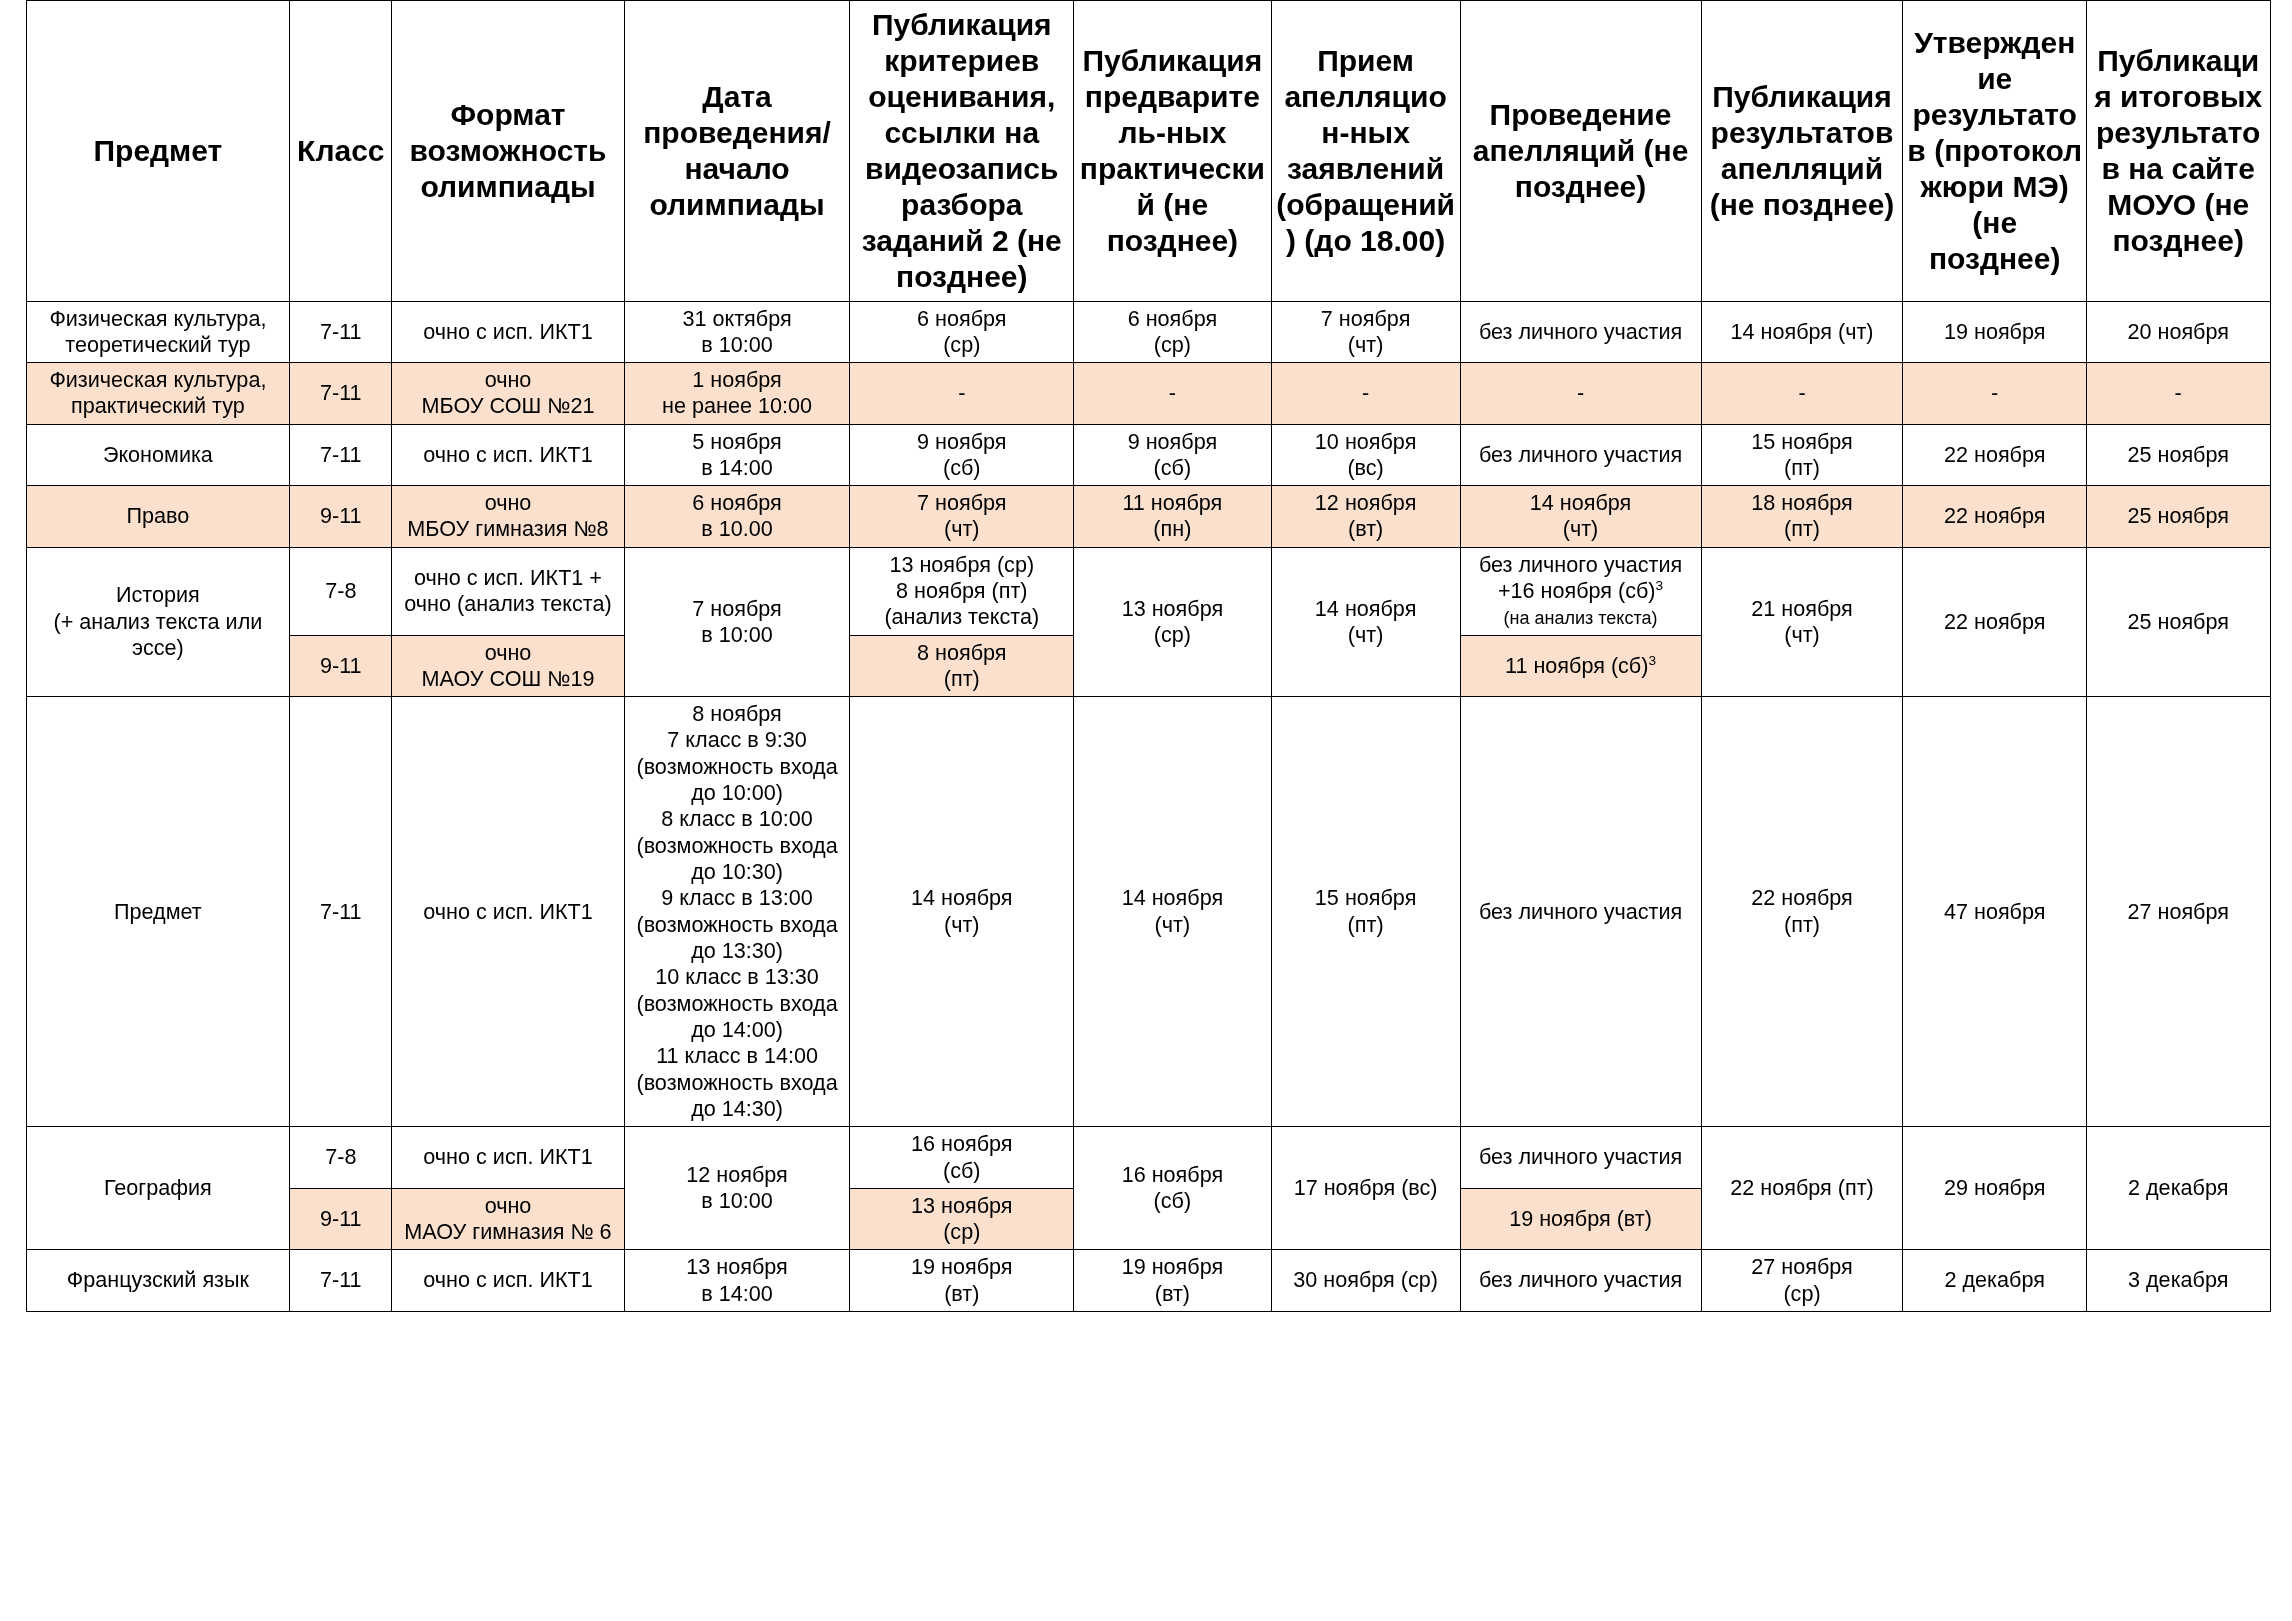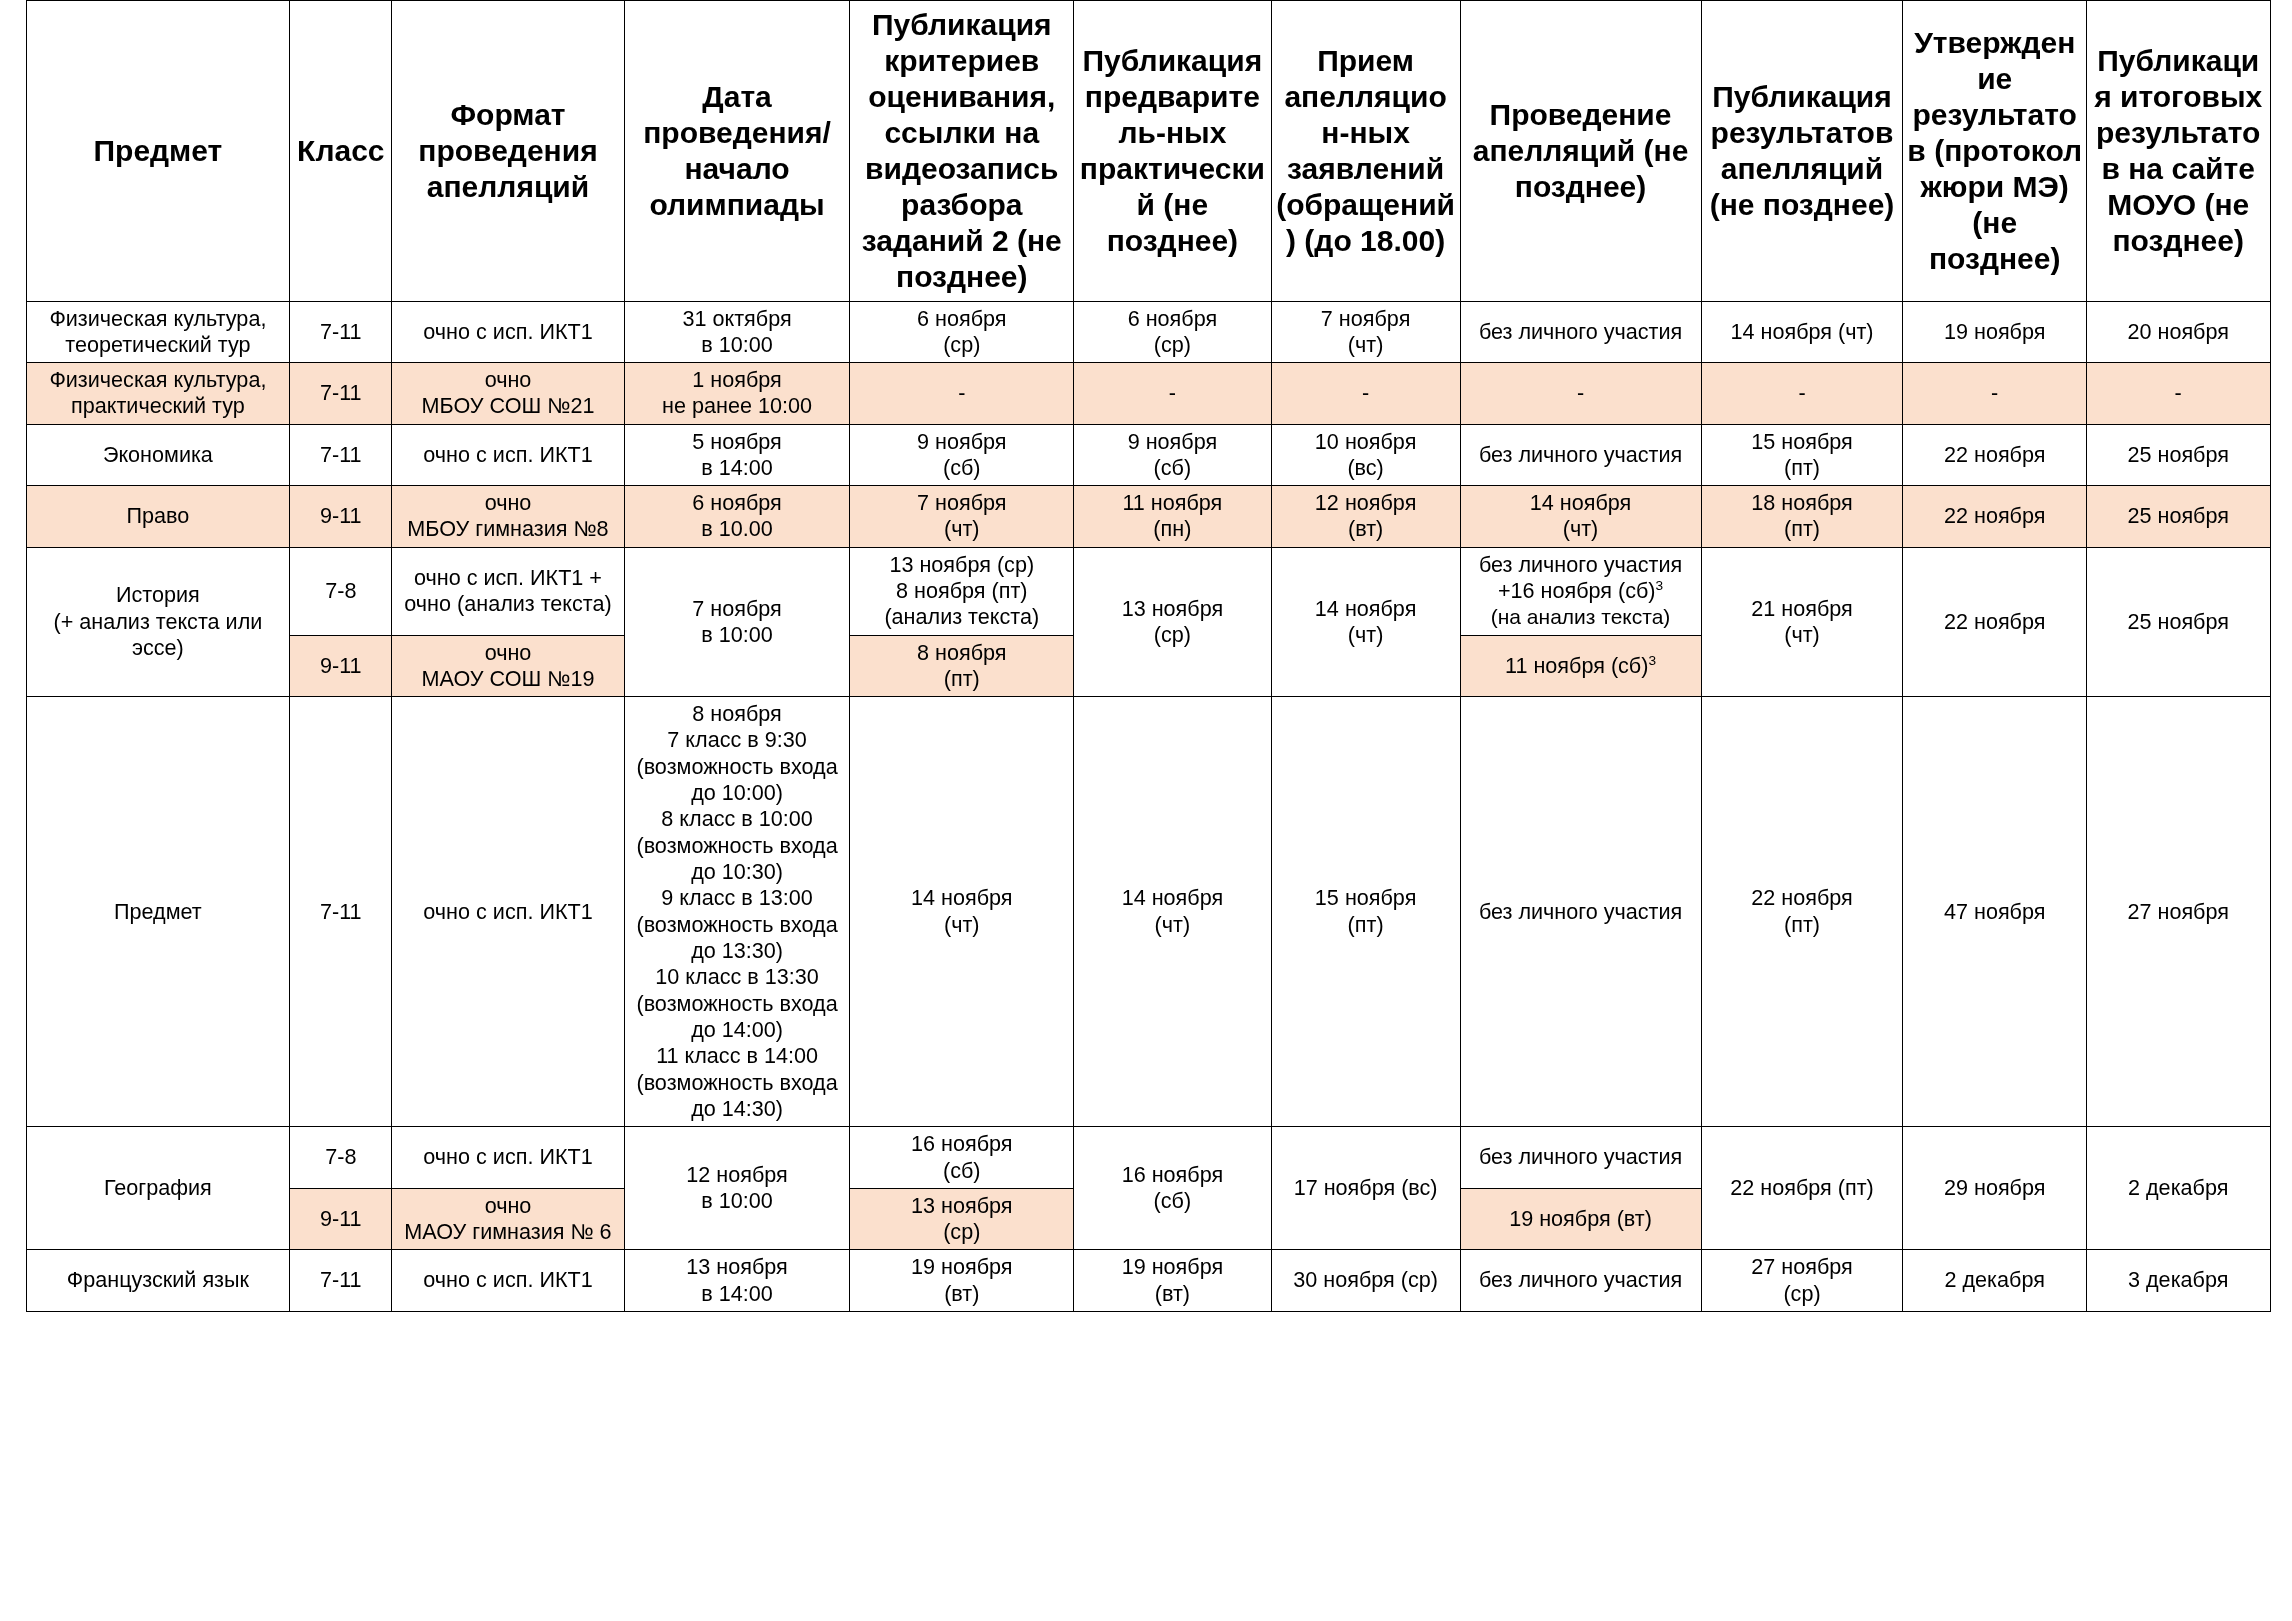--- a/index.html
+++ b/index.html
@@ -40,21 +40,21 @@
   table.schedule thead th {
     font-weight: bold;
     font-size: 30px;
     line-height: 1.2;
     padding: 5.9px 3.9px;
   }
   .hl {
     background: #fbe0cd;
   }
   .small {
-    font-size: 21px;
+    font-size: 18px;
   }
   .tall {
     line-height: 1.3;
   }
   sup {
     font-size: 13.7px;
     vertical-align: super;
   }
   
   col.c0 { width: 243px; }
@@ -84,21 +84,21 @@
         <col class="c6">
         <col class="c7">
         <col class="c8">
         <col class="c9">
         <col class="c10">
   </colgroup>
   <thead>
     <tr>
       <th>Предмет</th>
       <th>Класс</th>
-      <th>Формат проведения апелляций</th>
+      <th>Формат возможность олимпиады</th>
       <th>Дата проведения/ начало олимпиады</th>
       <th>Публикация критериев оценивания, ссылки на видеозапись разбора заданий 2 (не позднее)</th>
       <th>Публикация предваритель-ных практический (не позднее)</th>
       <th>Прием апелляцион-ных заявлений (обращений) (до 18.00)</th>
       <th>Проведение апелляций (не позднее)</th>
       <th>Публикация результатов апелляций (не позднее)</th>
       <th>Утверждение результатов (протокол жюри МЭ) (не позднее)</th>
       <th>Публикация итоговых результатов на сайте МОУО (не позднее)</th>
     </tr>
   </thead>

